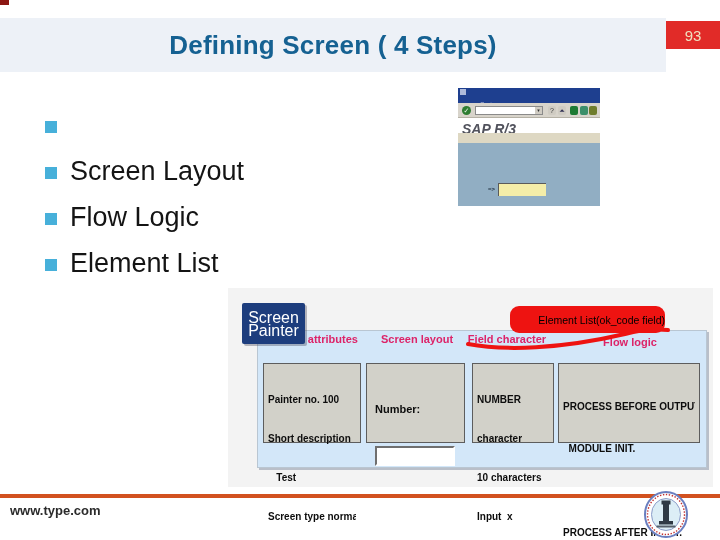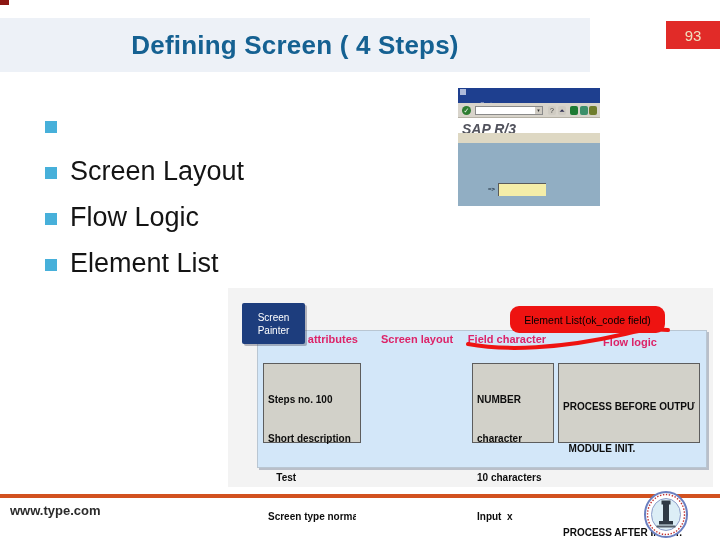--- a/index.html
+++ b/index.html
@@ -4,21 +4,21 @@
 <style>
   * { margin:0; padding:0; box-sizing:border-box; }
   html,body { width:720px; height:540px; }
   body { font-family:"Liberation Sans", sans-serif; background:#fff; }
   .slide { position:relative; width:720px; height:540px; background:#ffffff; overflow:hidden; }
 
   
   .corner-mark { position:absolute; left:0; top:0; width:9px; height:5px; background:#8c1713; }
 
   
-  .title-strip { position:absolute; left:0; top:18px; width:590px; height:54px;
+  .title-strip { position:absolute; left:0; top:18px; width:666px; height:54px;
                  background:#edf1f7; display:flex; align-items:center; justify-content:center; }
   .title-strip .title { color:#156192; font-size:26px; font-weight:bold; letter-spacing:0.2px; }
 
   .page-box { position:absolute; left:666px; top:21px; width:54px; height:28px; background:#e12b28;
               color:#efe2c0; font-size:15px; display:flex; align-items:center; justify-content:center; }
 
   
   .bullets { position:absolute; left:45px; top:102px; list-style:none; }
   .bullets li { height:46px; display:flex; align-items:center; }
   .bullet-sq { width:12px; height:12px; background:#47b0da; margin-right:13px; flex:0 0 12px; margin-top:3px; }
@@ -48,21 +48,21 @@
   .sap-beige { position:absolute; left:0; top:45px; width:142px; height:10px; background:#ded8c3; }
   .sap-main { position:absolute; left:0; top:55px; width:142px; height:63px; background:#91aec3; }
   .sap-prompt { position:absolute; left:30px; top:43px; font-size:6px; color:#1a2a3a; font-weight:bold; }
   .sap-yellow { position:absolute; left:40px; top:40px; width:48px; height:13px; background:#f4eda8;
                 border-top:1px solid #5a5a5a; border-left:1px solid #5a5a5a; }
 
   
   .backdrop { position:absolute; left:228px; top:288px; width:485px; height:199px; background:#f3f3f3; }
   .painter-box { position:absolute; left:242px; top:303px; width:63px; height:41px; background:#1d3d7d;
                  border-radius:2px; box-shadow:2px 2px 0 rgba(60,60,80,0.35);
-                 color:#ffffff; font-size:10px; line-height:13px; display:flex; align-items:center; justify-content:center;
+                 color:#ffffff; font-size:16px; line-height:13px; display:flex; align-items:center; justify-content:center;
                  text-align:center; z-index:3; }
   .blue-panel { position:absolute; left:257px; top:330px; width:450px; height:138px; background:#d3e7f9;
                 border:1px solid #b9c6d2; box-shadow:2px 2px 0 #b9bfc9; z-index:1; }
   .col-header { position:absolute; top:333px; z-index:2; color:#dd2368; font-weight:bold; font-size:11px;
                 line-height:13px; text-align:center; }
   .col-h1 { left:265px; width:96px; }
   .col-h2 { left:368px; width:98px; }
   .col-h3 { left:464px; width:86px; }
   .col-h4 { left:560px; width:140px; top:336px; }
   .gbox { position:absolute; top:363px; height:80px; background:#d2d1c9; border:1px solid #5d5d5d;
@@ -72,21 +72,21 @@
   .gb2 { left:366px; width:99px; }
   .gb3 { left:472px; width:82px; }
   .gb4 { left:558px; width:142px; padding-top:8px; line-height:14px; }
   .gb4 .gline { height:14px; }
   .num-label { margin:10px 0 4px 4px; font-size:11px; font-weight:bold; }
   .num-input { display:block; margin-left:4px; width:80px; height:20px; background:#ffffff;
                border-top:2px solid #6f6f6f; border-left:2px solid #6f6f6f;
                border-bottom:2px solid #ffffff; border-right:2px solid #ffffff; }
   .swoosh { position:absolute; left:450px; top:322px; width:230px; height:32px; z-index:3; }
   .callout { position:absolute; left:510px; top:306px; width:155px; height:27px; background:#ee1311;
-             border-radius:9px; z-index:4; display:flex; align-items:center; justify-content:center;
+             border-radius:9px; z-index:4; display:flex; align-items:center; justify-content:flex-end;
              color:#000; font-size:10.5px; }
 
   
   .footer-line { position:absolute; left:0; top:494px; width:720px; height:4px; background:#d2511f; }
   .footer-url { position:absolute; left:10px; top:503px; font-size:13px; font-weight:bold; color:#2b2b2b; }
   .footer-logo { position:absolute; left:644px; top:491px; width:44px; height:47px; z-index:5; }
 </style>
 </head>
 <body>
 
@@ -151,28 +151,32 @@
   <div class="backdrop"></div>
   <div class="blue-panel"></div>
   <div class="painter-box">Screen Painter</div>
 
   <div class="col-header col-h1">Screen attributes</div>
   <div class="col-header col-h2">Screen layout</div>
   <div class="col-header col-h3">Field character</div>
   <div class="col-header col-h4">Flow logic</div>
 
   <div class="gbox gb1">
-    <div class="gline">Steps no. 100</div>
+    <div class="gline">Painter no. 100</div>
     <div class="gline">Short description</div>
     <div class="gline">   Test</div>
     <div class="gline">Screen type normal</div>
     
     
   </div>
 
+  <div class="gbox gb2">
+    <div class="num-label">Number:</div>
+    <span class="num-input"></span>
+  </div>
 
   <div class="gbox gb3">
     <div class="gline">NUMBER</div>
     <div class="gline">character</div>
     <div class="gline">10 characters</div>
     <div class="gline">Input  x</div>
     
   </div>
 
   <div class="gbox gb4">

